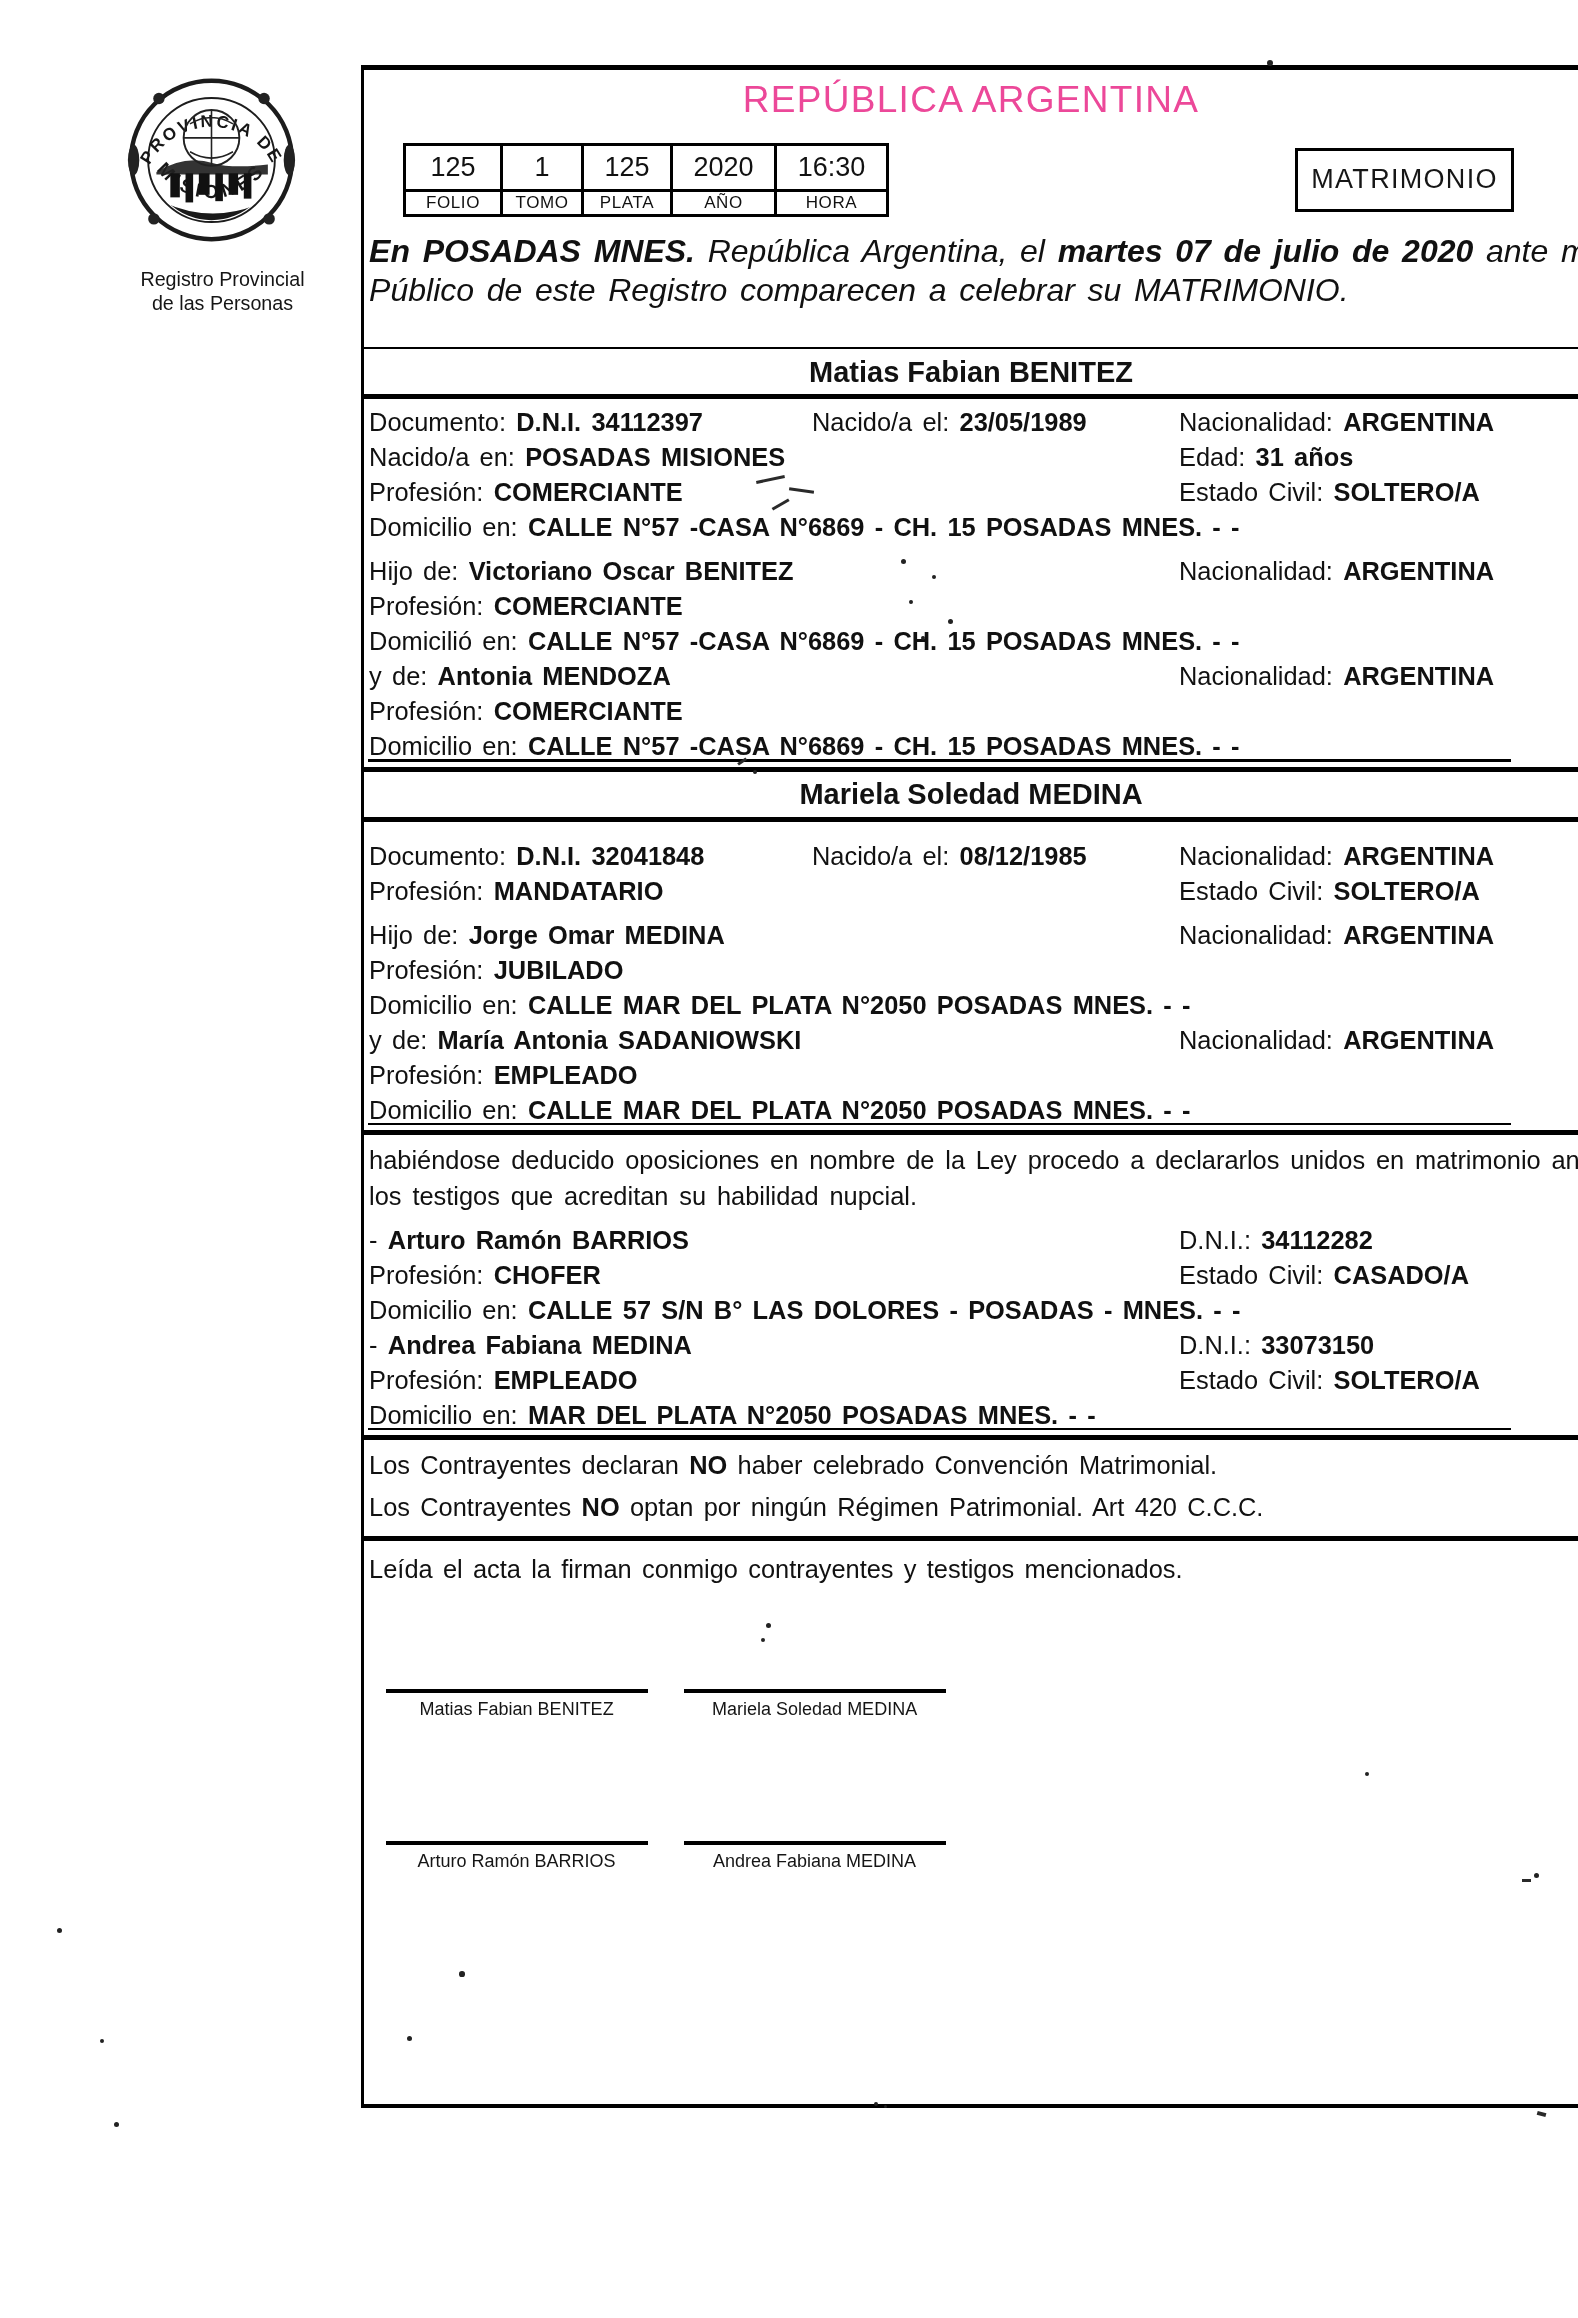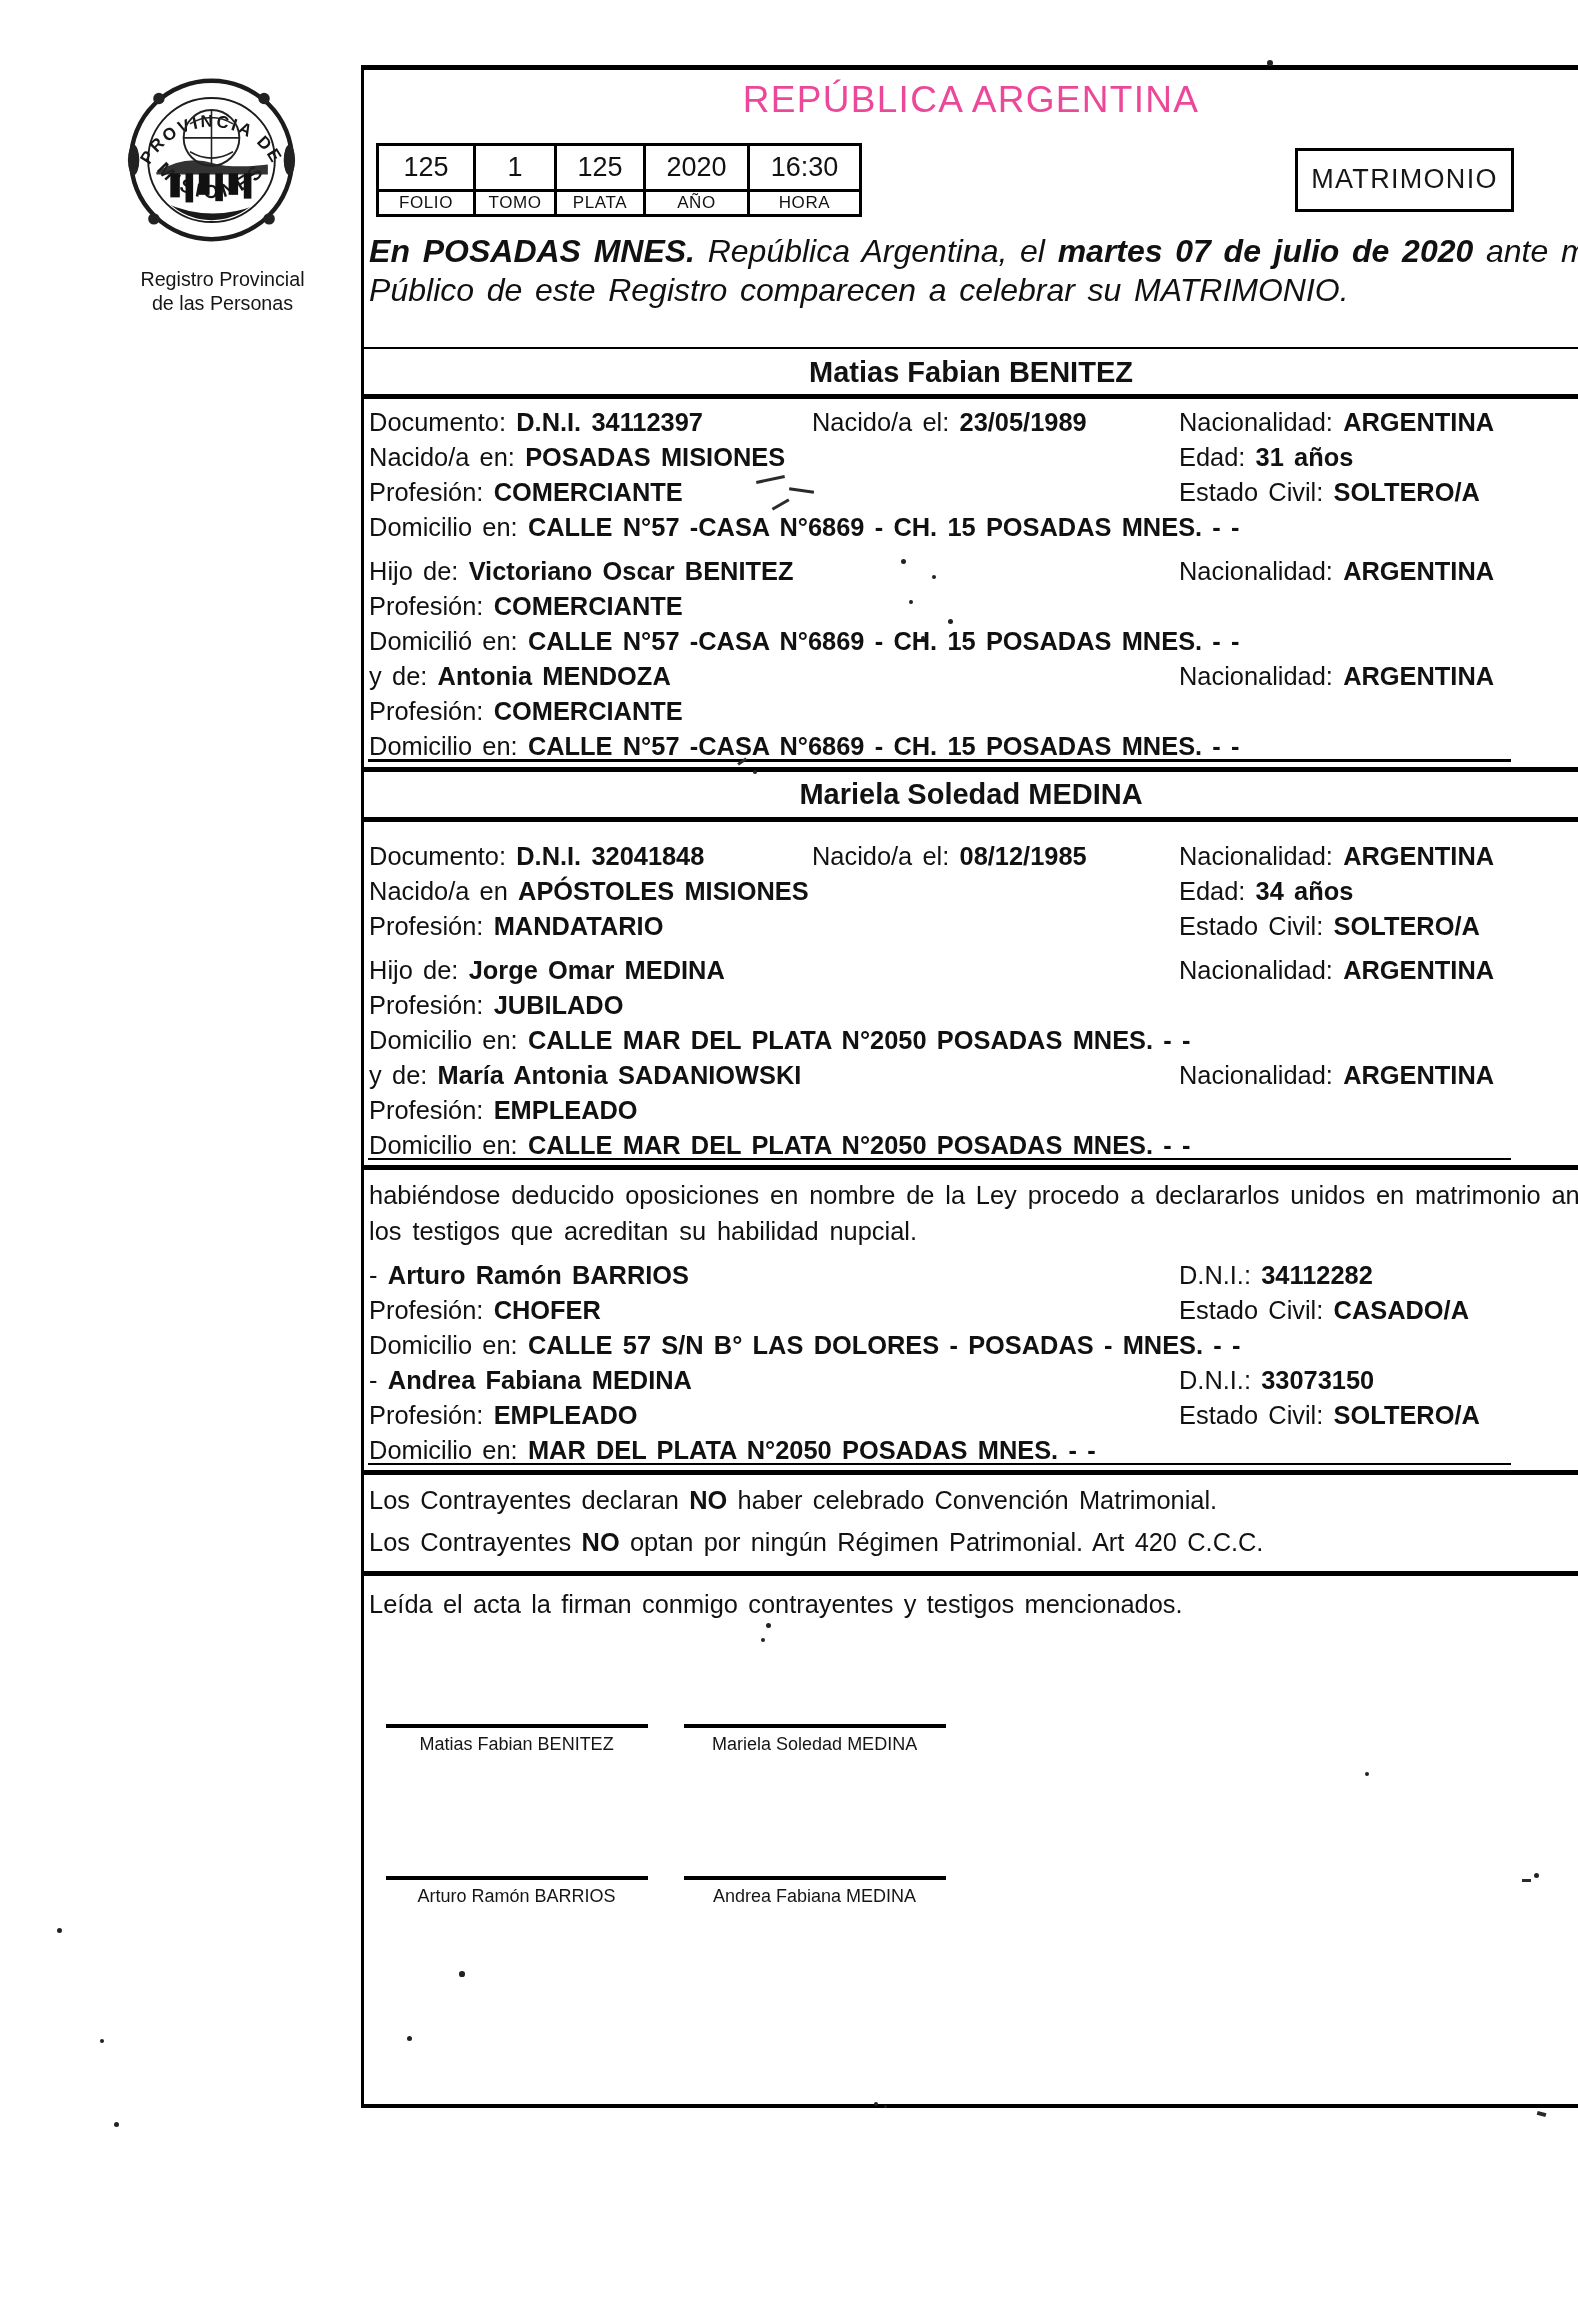--- a/index.html
+++ b/index.html
@@ -27,21 +27,21 @@
     border-left: 3.8px solid #000;
     border-bottom: 4.4px solid #000;
   }
 
   .doc-title {
     margin-top: 9px; text-align: center;
     font-size: 37px; letter-spacing: 1.3px; font-weight: 400; color: #ec4899;
   }
 
   .head-row { display: flex; align-items: flex-start; margin-top: 21.6px; }
-  table.reg { border-collapse: collapse; margin-left: 12px; padding-left: 12px; }
+  table.reg { border-collapse: collapse; margin-left: 39px; padding-left: 12px; }
   table.reg td { border: 3.2px solid #000; text-align: center; padding: 0 5.1px; }
   table.reg tr.vals td { font-size: 27px; height: 46px; }
   table.reg tr.labs td { font-size: 17px; height: 25.4px; letter-spacing: 0.6px; }
 
   .matri-box {
     margin-left: auto; margin-right: 64px; margin-top: 5.1px;
     border: 3.8px solid #000; width: 219px; height: 64px;
     display: flex; align-items: center; justify-content: center;
     font-size: 27px; letter-spacing: 1.3px; color: #161616;
   }
@@ -217,24 +217,20 @@
 
   <div class="sec-name">Mariela Soledad MEDINA</div>
   <div class="rule thick"></div>
   <div style="margin-top:17px">
     <div class="row">
       <span class="c1"><span class="lab">Documento: </span><span class="val">D.N.I. 32041848</span></span>
       <span class="c2"><span class="lab">Nacido/a el: </span><span class="val">08/12/1985</span></span>
       <span class="c3"><span class="lab">Nacionalidad: </span><span class="val">ARGENTINA</span></span>
     </div>
     <div class="row">
-      <span class="c1"><span class="lab">Nacido/a en </span><span class="val">APÓSTOLES MISIONES</span></span>
-      <span class="c3"><span class="lab">Edad: </span><span class="val">34 años</span></span>
-    </div>
-    <div class="row">
       <span class="c1"><span class="lab">Profesión: </span><span class="val">MANDATARIO</span></span>
       <span class="c3"><span class="lab">Estado Civil: </span><span class="val">SOLTERO/A</span></span>
     </div>
     <div class="row gap-top">
       <span class="c1"><span class="lab">Hijo de: </span><span class="val">Jorge Omar MEDINA</span></span>
       <span class="c3"><span class="lab">Nacionalidad: </span><span class="val">ARGENTINA</span></span>
     </div>
     <div class="row">
       <span class="c1"><span class="lab">Profesión: </span><span class="val">JUBILADO</span></span>
     </div>

